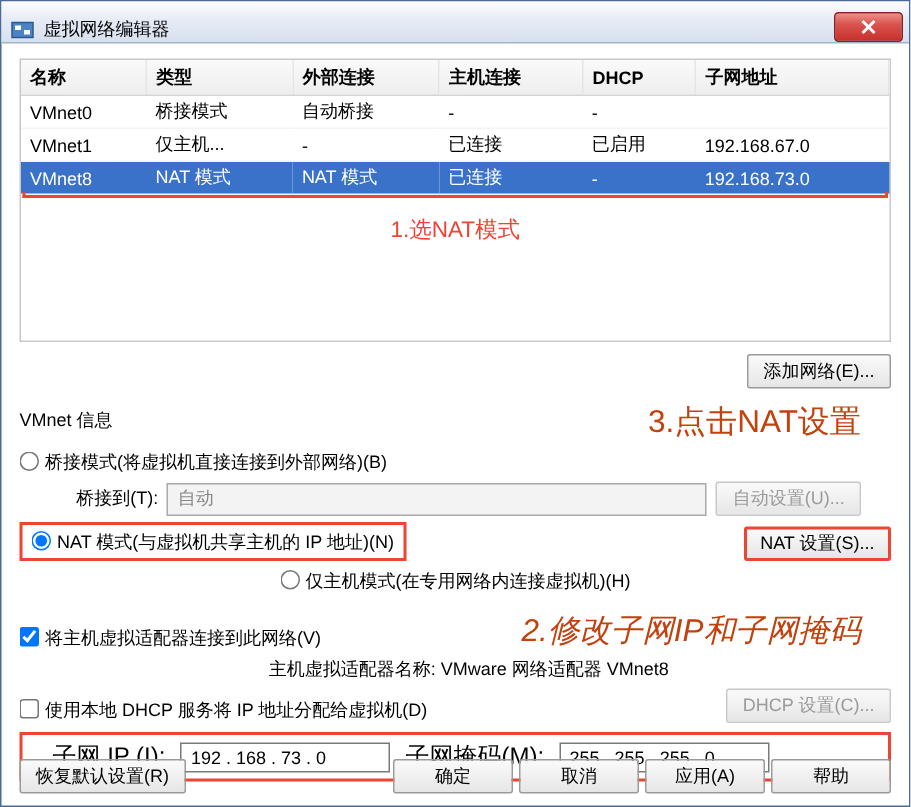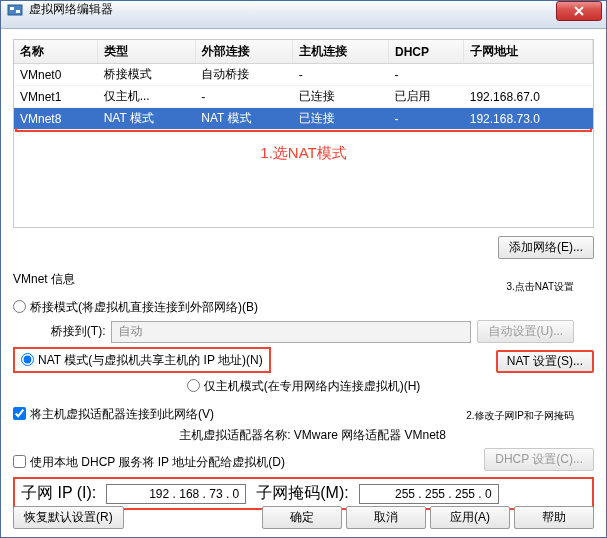--- a/index.html
+++ b/index.html
@@ -1,18 +1,18 @@
 <!DOCTYPE html>
 <html><head>
 <meta charset="utf-8">
 <style>
 * { box-sizing: border-box; margin: 0; padding: 0; font-family: "Microsoft YaHei", "Segoe UI", Tahoma, sans-serif; }
 body { background: #f0f0f0; }
 .window { width: 607px; height: 538px; border: 1px solid #4a6a9a; background: #fff; position: relative; }
-.titlebar { height: 28px; background: linear-gradient(#fdfdfe,#e6ecf5 45%,#d7e0ee); display: flex; align-items: flex-start; justify-content: space-between; border-bottom: 1px solid #9fb6c9; }
+.titlebar { height: 28px; background: linear-gradient(#fdfdfe,#e6ecf5 45%,#d7e0ee); display: flex; align-items: flex-end; justify-content: space-between; border-bottom: 1px solid #9fb6c9; }
 .titlebar .left { display: flex; align-items: center; gap: 6px; padding-left: 6px; font-size: 12px; color: #000; }
 .tb-icon { width: 16px; height: 16px; display:inline-block; }
 .closebtn { width: 46px; height: 20px; margin-right: 4px; background: linear-gradient(#ef8f8a,#d9534f 40%,#c9302c); border: 1px solid #8a1f1f; border-radius: 3px; display:flex; align-items:center; justify-content:center; color:#fff; font-size:12px; font-weight:bold; cursor: default; }
 .content { padding: 10px 12px 8px 12px; }
 .box { border: 1px solid #c8c8c8; }
 .grid { width: 100%; border-collapse: collapse; font-size: 12px; }
 .grid th { text-align: left; font-weight: bold; padding: 3px 6px; background: linear-gradient(#fafafa,#eee); border-bottom: 1px solid #d5d5d5; border-right: 1px solid #e5e5e5; }
 .grid td { padding: 2px 6px; border-bottom: 1px solid #f4f4f4; }
 .grid tr.sel td { background: #3b72c9; color: #fff; }
 .redbox { border: 2px solid #e43; }
@@ -22,24 +22,24 @@
 .btn { font-size: 12px; padding: 2px 10px; background: linear-gradient(#fafafa,#e6e6e6); border: 1px solid #9a9a9a; border-radius: 2px; min-width: 80px; text-align:center; cursor: default; }
 .btn.disabled { color: #9a9a9a; border-color:#c8c8c8; }
 .btn.hl { border: 2px solid #e43; padding: 1px 9px; }
 .section-title { font-size: 12px; margin: 4px 0 6px 0; }
 .row { display: flex; align-items: center; font-size: 12px; margin: 4px 0; gap: 6px; justify-content: center; }
 .row label { cursor: default; }
 .indent { margin-left: 18px; }
 .split { display:flex; justify-content:space-between; align-items:flex-end; }
 input[type=text].dd { width: 360px; height: 22px; font-size:12px; padding: 2px 6px; border:1px solid #aaa; background:#f3f3f3; color:#888; }
 .ipbox { border:1px solid #7a7a7a; background:#fff; padding:2px 6px; font-size:12px; width:140px; display:inline-block; }
-.subnet-group { border: 2px solid #e43; padding: 4px 6px; display:flex; align-items:center; gap:10px; margin-top:6px;text-align:right; }
+.subnet-group { border: 2px solid #e43; padding: 4px 20px; display:flex; align-items:center; gap:10px; margin-top:6px; }
 .bottombar { position:absolute; bottom:8px; left:12px; right:12px; display:flex; justify-content:space-between; align-items:center; }
 .bottombar .rightbtns { display:flex; gap:4px; }
-.redtext { color:#000000; font-size:10px; }
+.redtext { color:#c2410c; font-size:21px; }
 .watermark { position:absolute; right:22px; bottom:28px; font-size:12px; color:#ccc; letter-spacing:0.5px; pointer-events:none; }
 input[type=radio],input[type=checkbox]{ margin-right:4px; position:relative; top:2px;}
 .whitearea { height: 60px; }
 </style>
 </head>
 <body>
 
 <div class="window">
   <div class="titlebar">
     <div class="left">
@@ -129,21 +129,21 @@
       <label class="redbox" style="padding:2px 6px;"><input type="radio" name="mode" checked="" style=""><span>NAT 模式(与虚拟机共享主机的 IP 地址)(N)</span></label>
       <div class="btn hl">NAT 设置(S)...</div>
     </div>
 
     <div class="row">
       <label><input type="radio" name="mode" style=""><span>仅主机模式(在专用网络内连接虚拟机)(H)</span></label>
     </div>
 
     <div class="row split" style="margin-top:10px;">
       <label><input type="checkbox" checked="" style=""><span>将主机虚拟适配器连接到此网络(V)</span></label>
-      <div class="redtext" style="margin-right:20px;">2.修改子网IP和子网掩码</div>
+      <div class="redtext" style="margin-right:20px;font-style:italic;">2.修改子网IP和子网掩码</div>
     </div>
     <div class="row indent">
       <span>主机虚拟适配器名称: VMware 网络适配器 VMnet8</span>
     </div>
     <div class="row split">
       <label><input type="checkbox" style=""><span>使用本地 DHCP 服务将 IP 地址分配给虚拟机(D)</span></label>
       <div class="btn disabled">DHCP 设置(C)...</div>
     </div>
 
     <div class="subnet-group">

